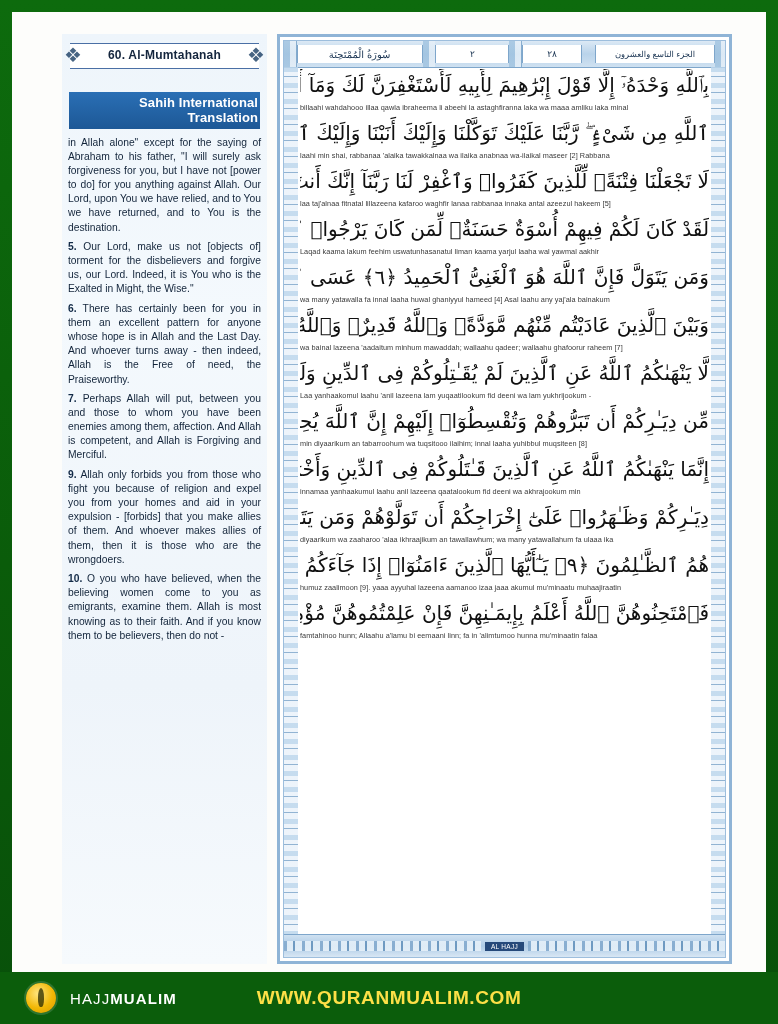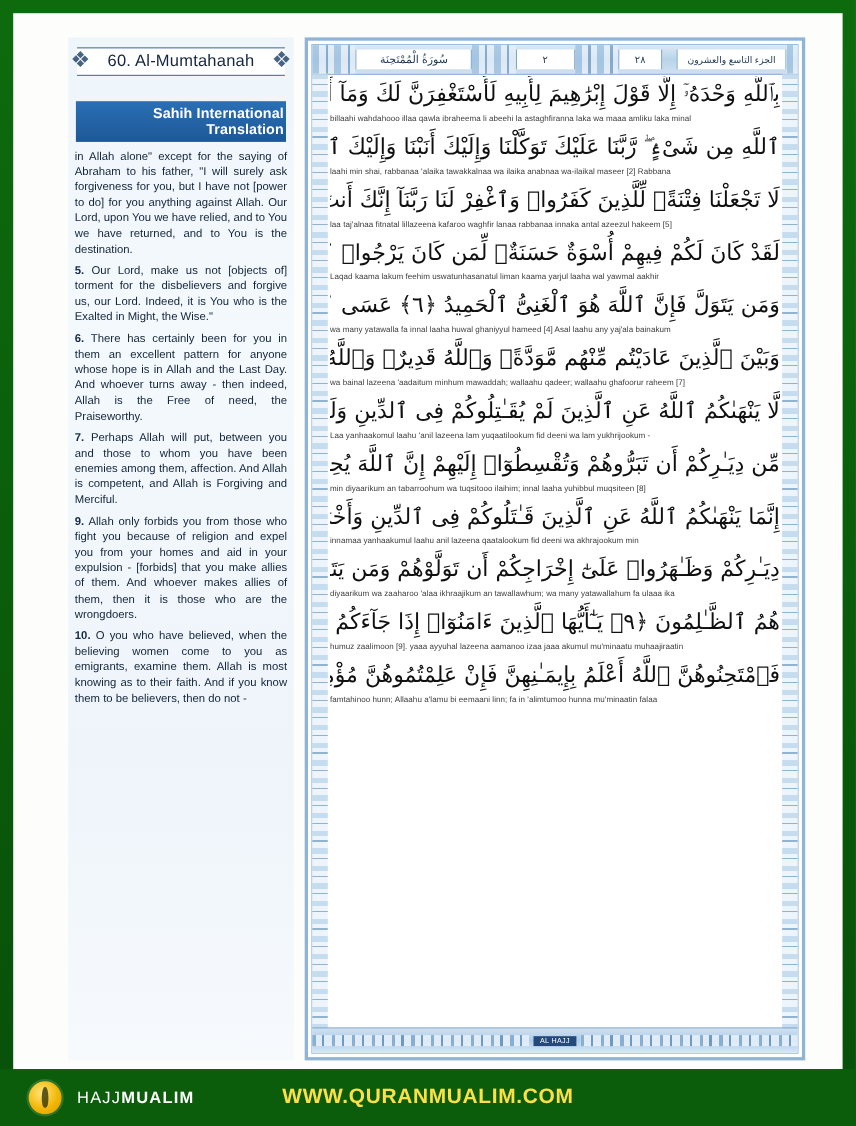--- a/index.html
+++ b/index.html
@@ -40,21 +40,21 @@
   }
   .orn-left,.orn-right{
     position:absolute;top:2px;width:22px;height:30px;
     color:#27496d;font-size:20px;line-height:30px;text-align:center;
     opacity:.85;
   }
   .orn-left{left:-6px;}
   .orn-right{right:-6px;}
   .surah-title{
     position:relative;z-index:2;
-    font-size:15px;font-weight:normal;color:#14253d;
+    font-size:12px;font-weight:bold;color:#14253d;
     letter-spacing:.2px;
   }
   .trans-label{
     margin:20px 1px 7px 1px;
     background:linear-gradient(180deg,#2a6fb5 0%,#1d5896 100%);
     color:#ffffff;
     font-size:13px;font-weight:bold;
     text-align:right;
     padding:3px 2px 4px 2px;
     letter-spacing:.1px;
@@ -98,21 +98,21 @@
         #6f9cc4 12px,#6f9cc4 14px,
         #e7f0f8 14px,#e7f0f8 20px);
     opacity:.75;
   }
   .band-cell{
     background:#ffffff;
     border-left:1px solid #7ea6cb;border-right:1px solid #7ea6cb;
     height:18px;display:flex;align-items:center;justify-content:center;
     color:#1b3553;
     font-size:9px;
-    padding:0 6px;
+    padding:0 16px;
     white-space:nowrap;
     direction:rtl;
   }
   .band-cell.sura{min-width:92px;font-size:10px;}
   .band-cell.pg{min-width:40px;}
   .band-cell.juz{min-width:86px;font-size:8.4px;margin-left:13px;}
   .band-cell.juznum{min-width:26px;}
 
   .side-rail{
     position:absolute;top:26px;bottom:22px;width:14px;

